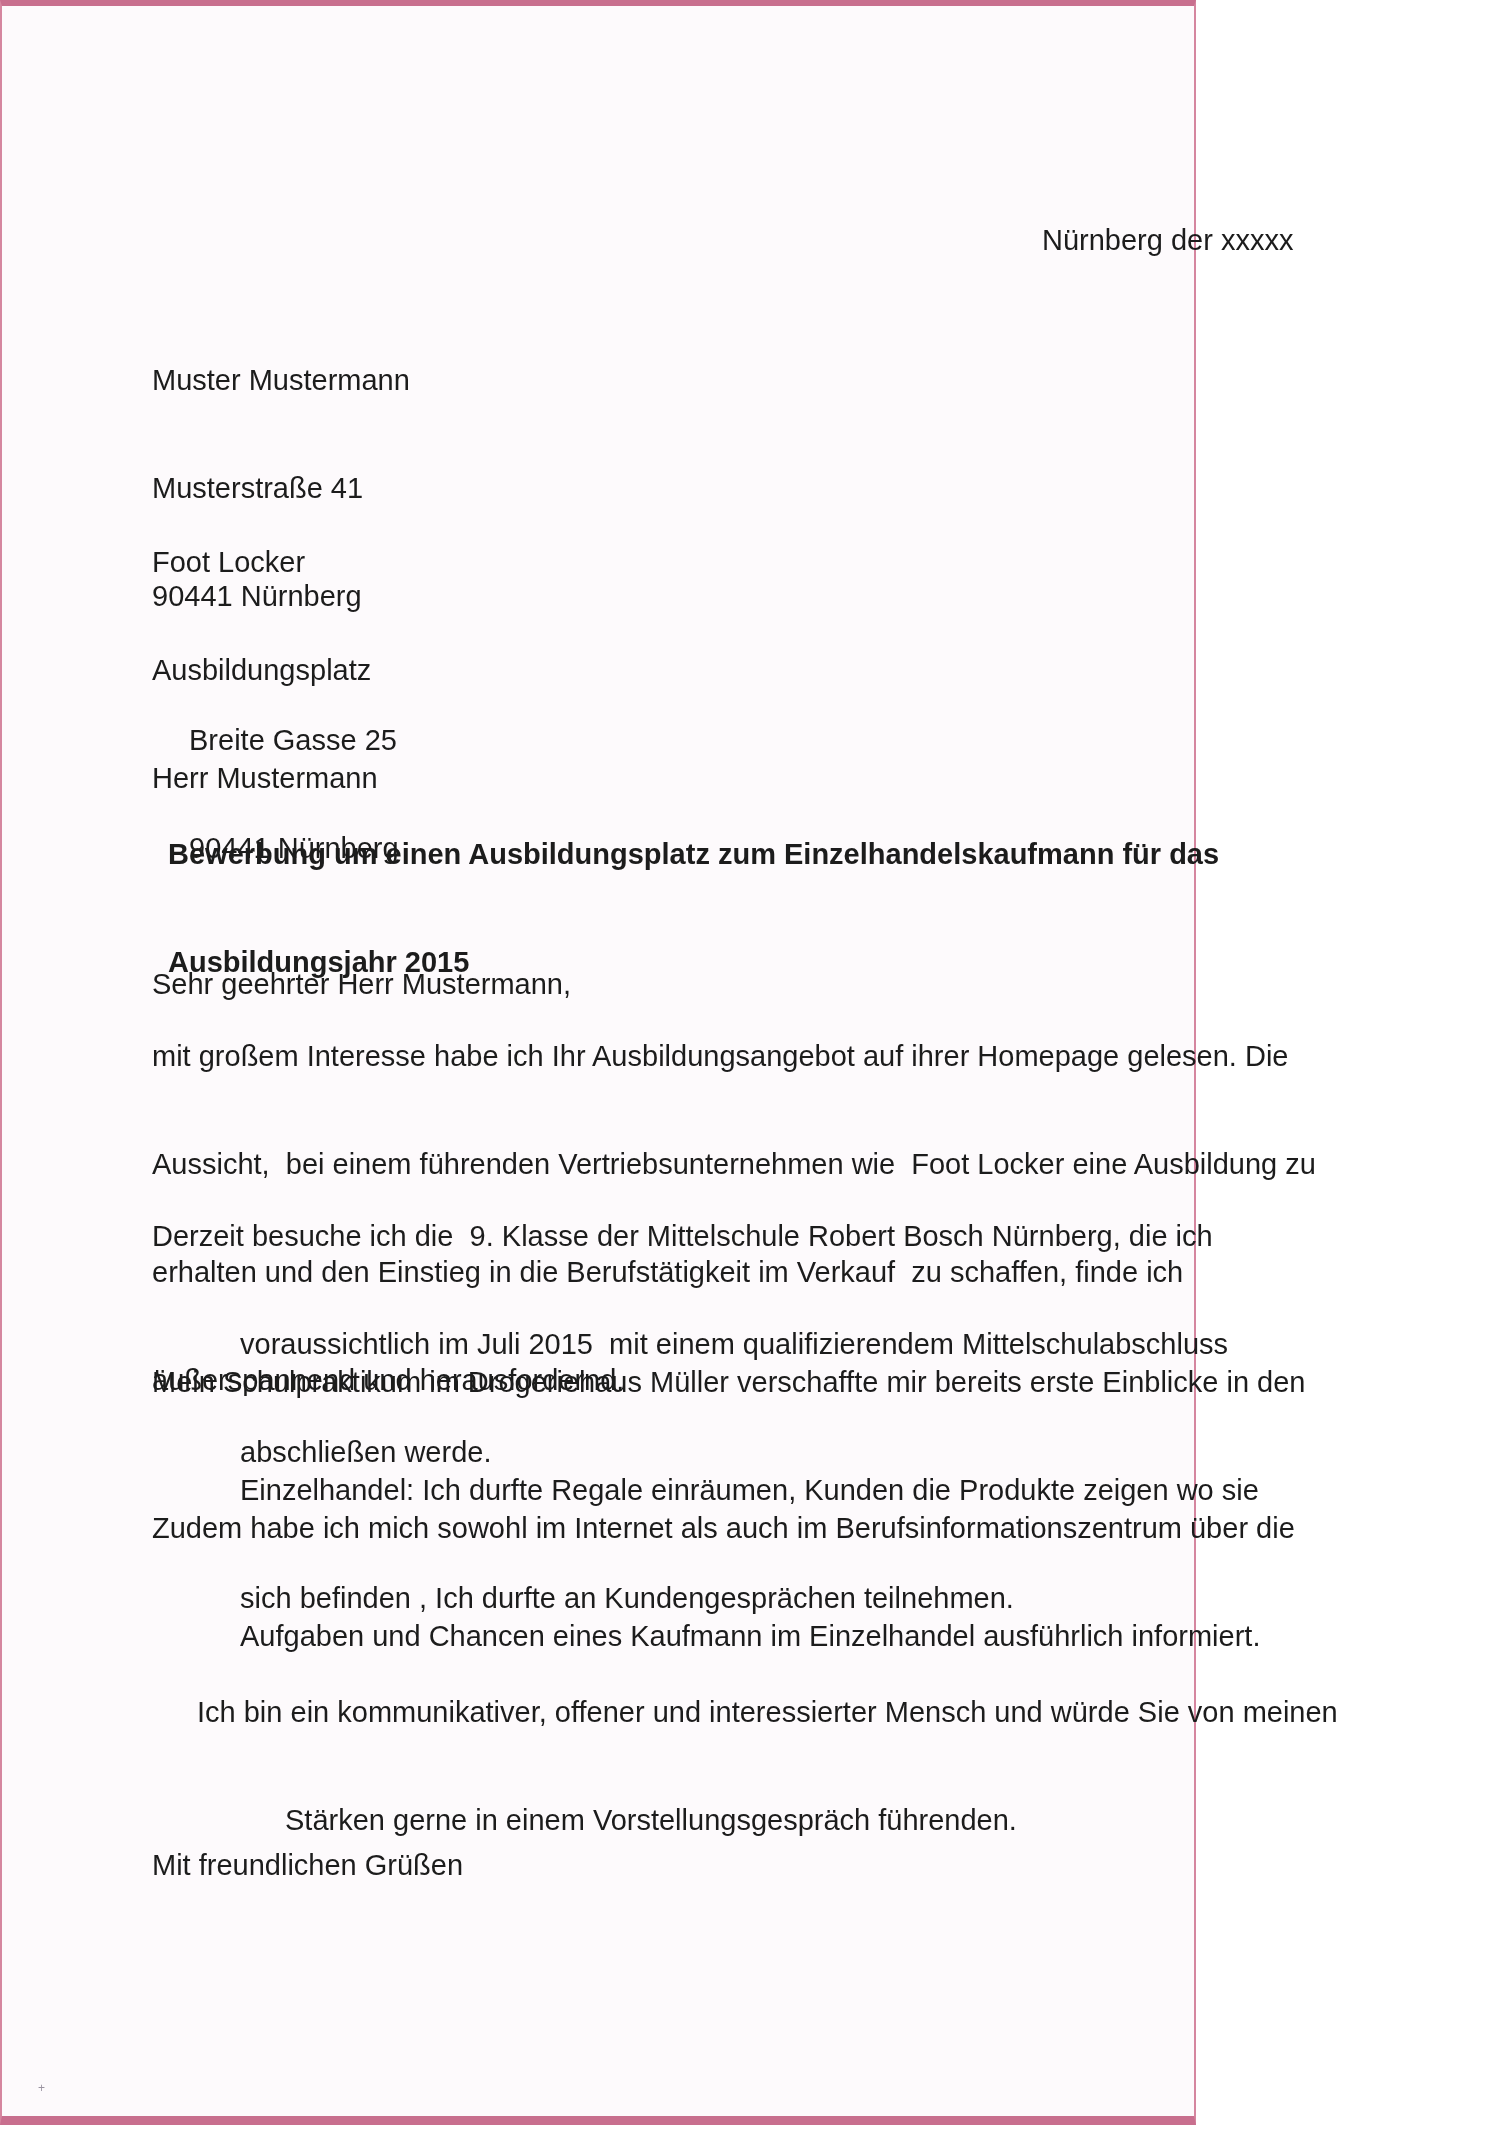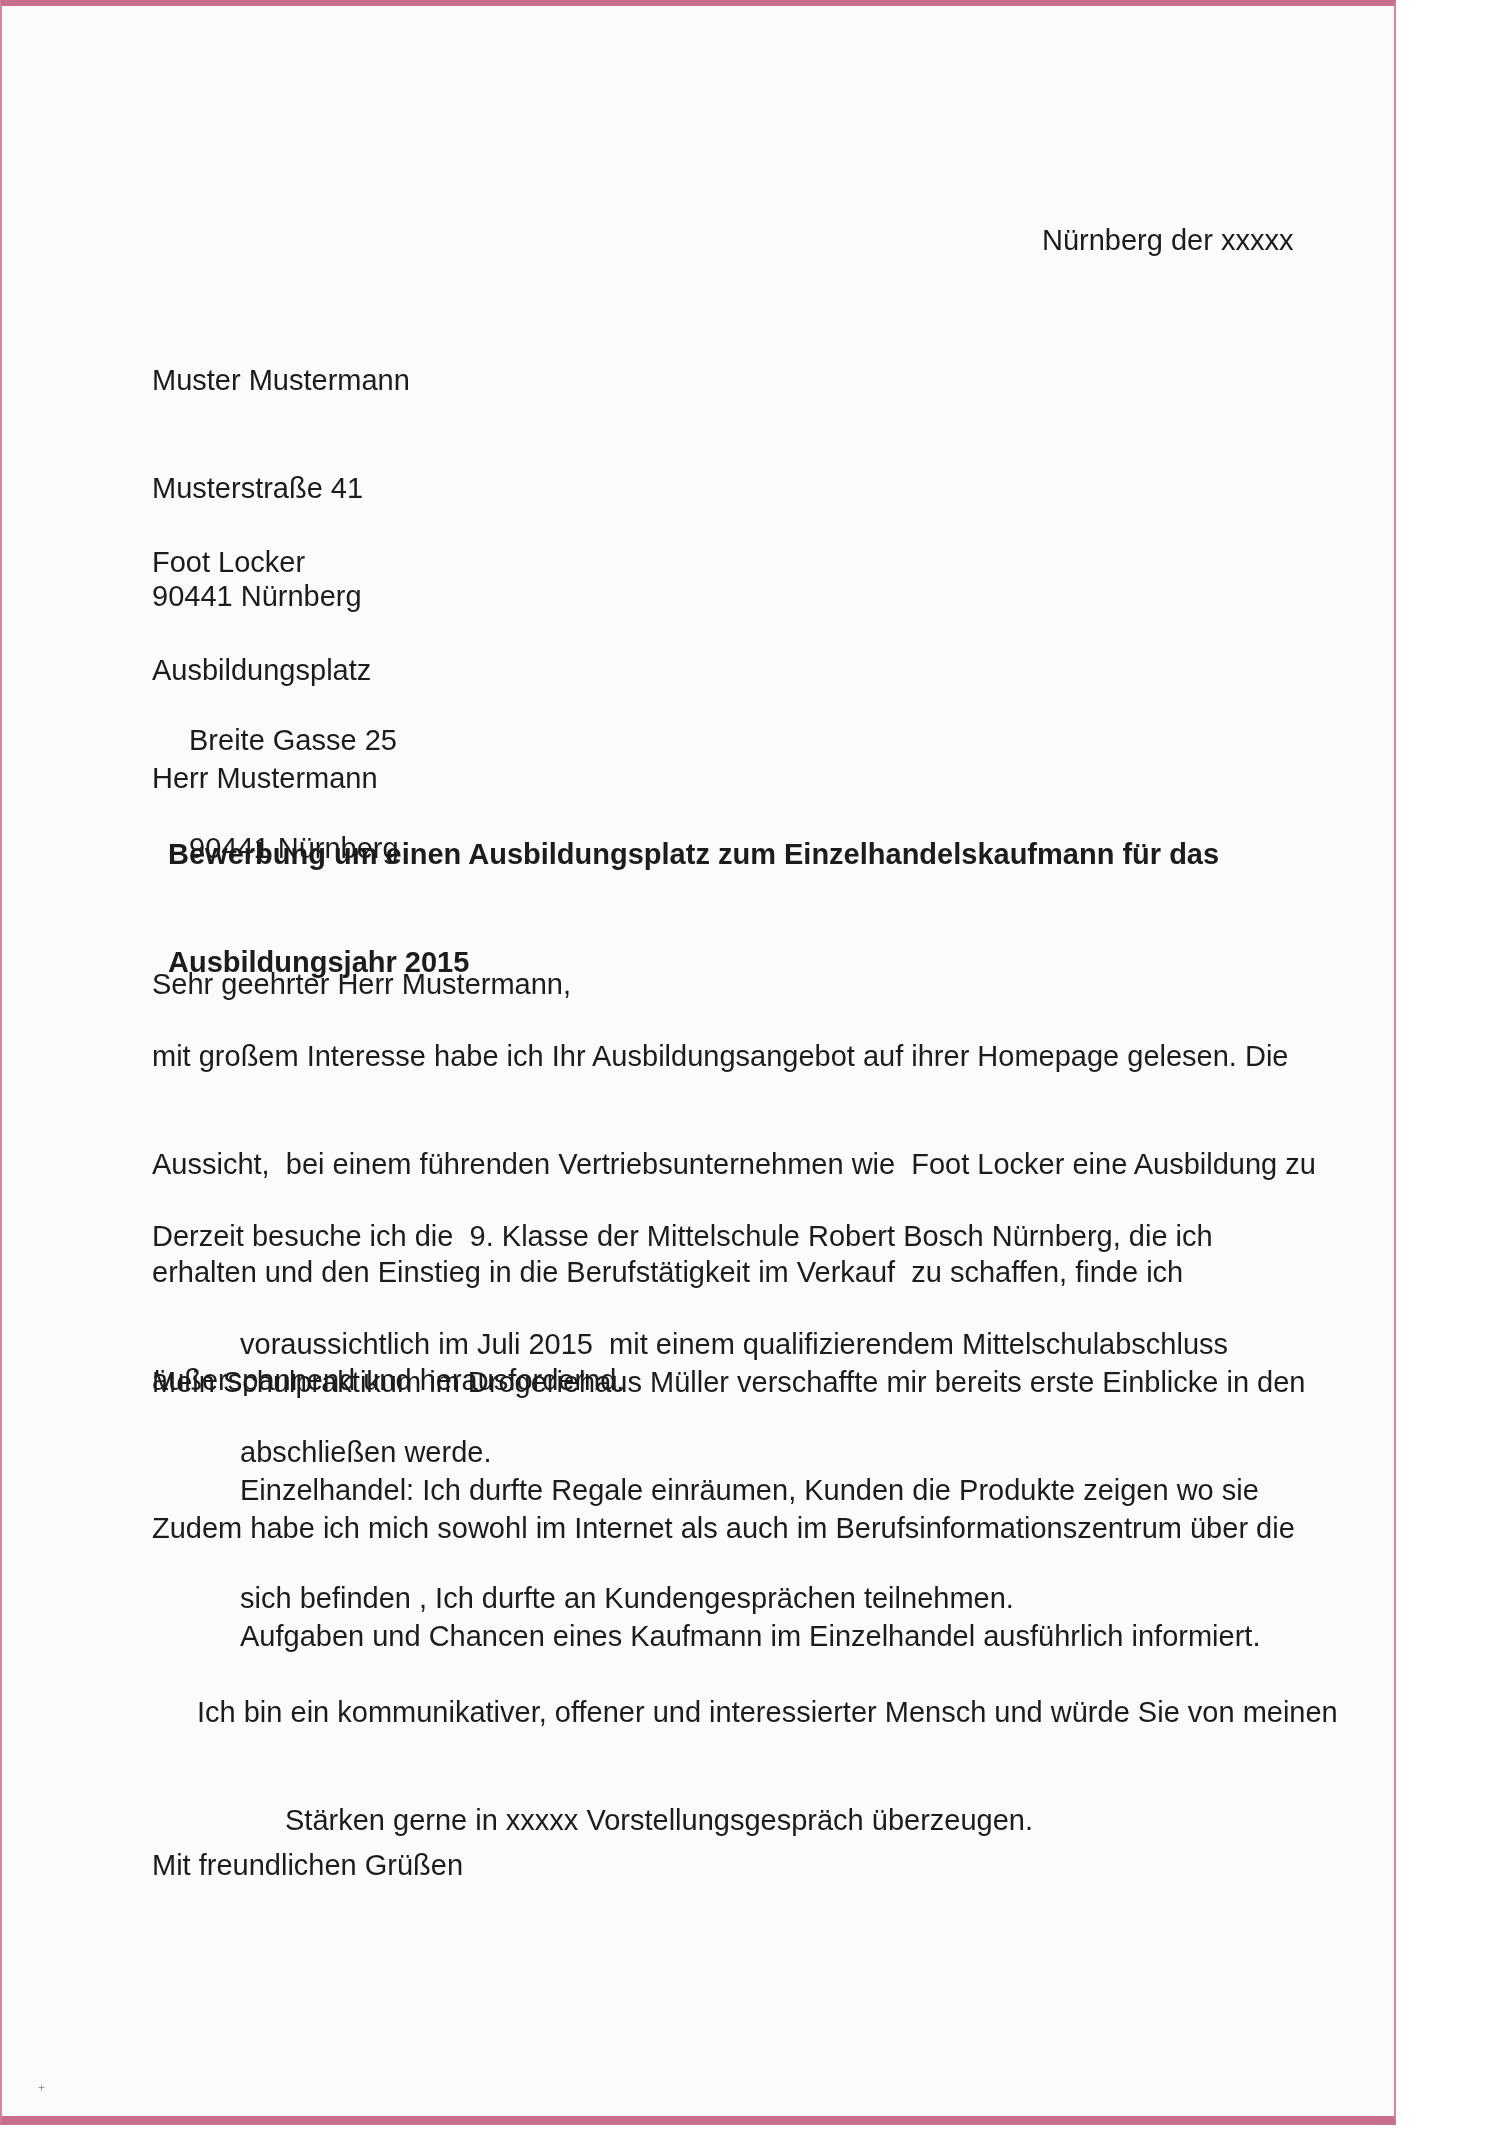--- a/index.html
+++ b/index.html
@@ -7,21 +7,21 @@
     padding: 0;
     background: #ffffff;
     width: 1506px;
     height: 2129px;
     overflow: hidden;
   }
   .document {
     position: absolute;
     top: 0;
     left: 0;
-    width: 1396px;
+    width: 1196px;
     height: 2125px;
     box-sizing: border-box;
     background: #fdfafc;
     border-top: 6px solid #c86f8e;
     border-left: 2px solid #d5869f;
     border-right: 2px solid #d5869f;
     border-bottom: 9px solid #c86f8e;
     font-family: "Liberation Sans", "DejaVu Sans", sans-serif;
     font-size: 29px;
     line-height: 36px;
@@ -108,21 +108,21 @@
   </div>
 
   <div class="block" style="top:1432px; left:150px;">
     <div class="line">Zudem habe ich mich sowohl im Internet als auch im Berufsinformationszentrum über die</div>
     <div class="line indent">Aufgaben und Chancen eines Kaufmann im Einzelhandel ausführlich informiert.</div>
   </div>
 
 
   <div class="block" style="top:1616px; left:150px;margin-left:45px;">
     <div class="line">Ich bin ein kommunikativer, offener und interessierter Mensch und würde Sie von meinen</div>
-    <div class="line indent">Stärken gerne in xxxxx Vorstellungsgespräch überzeugen.</div>
+    <div class="line indent">Stärken gerne in einem Vorstellungsgespräch führenden.</div>
   </div>
 
   <div class="block" style="top:1769px; left:150px;">
     <div class="line">Mit freundlichen Grüßen</div>
   </div>
 
   <div class="stray-mark">+</div>
 
 </div>
 

